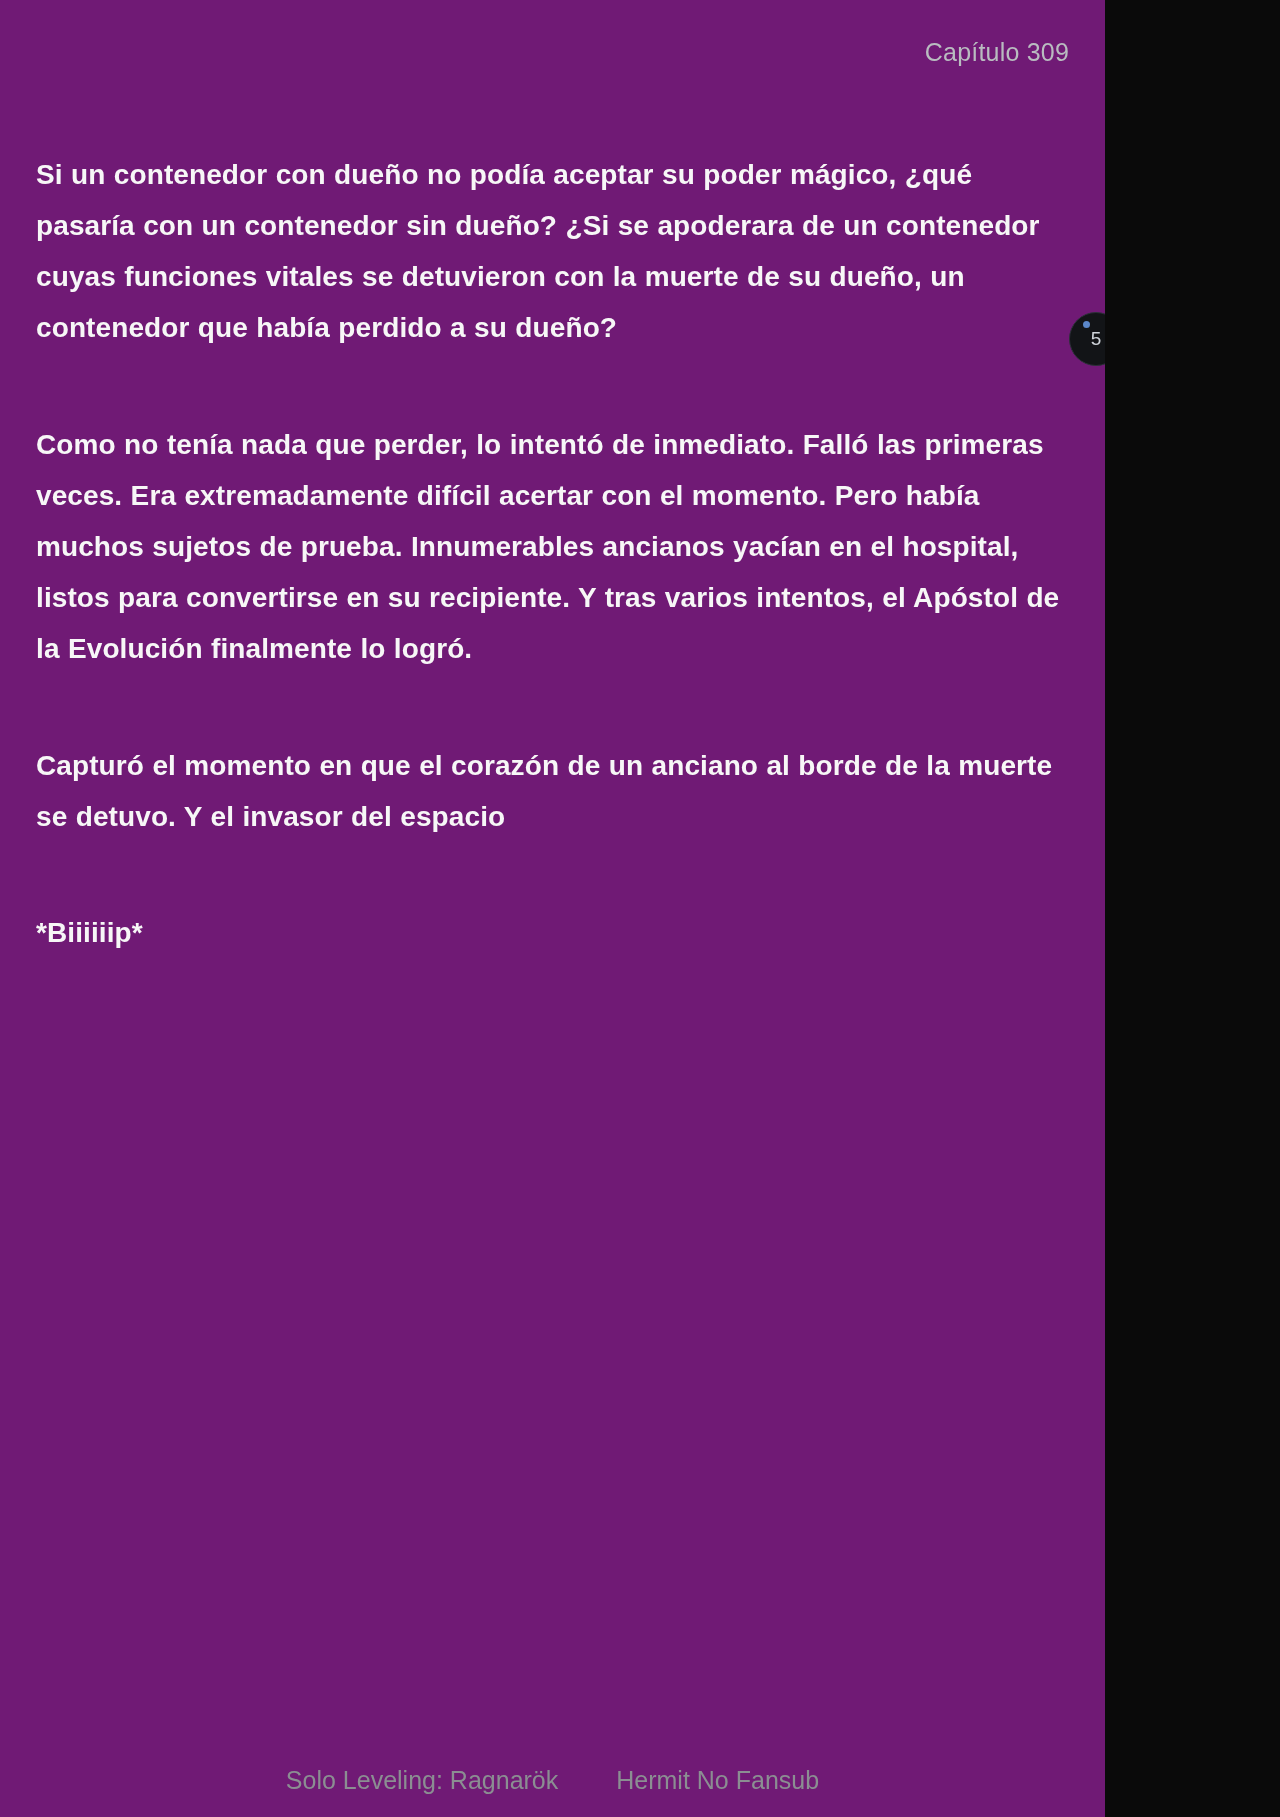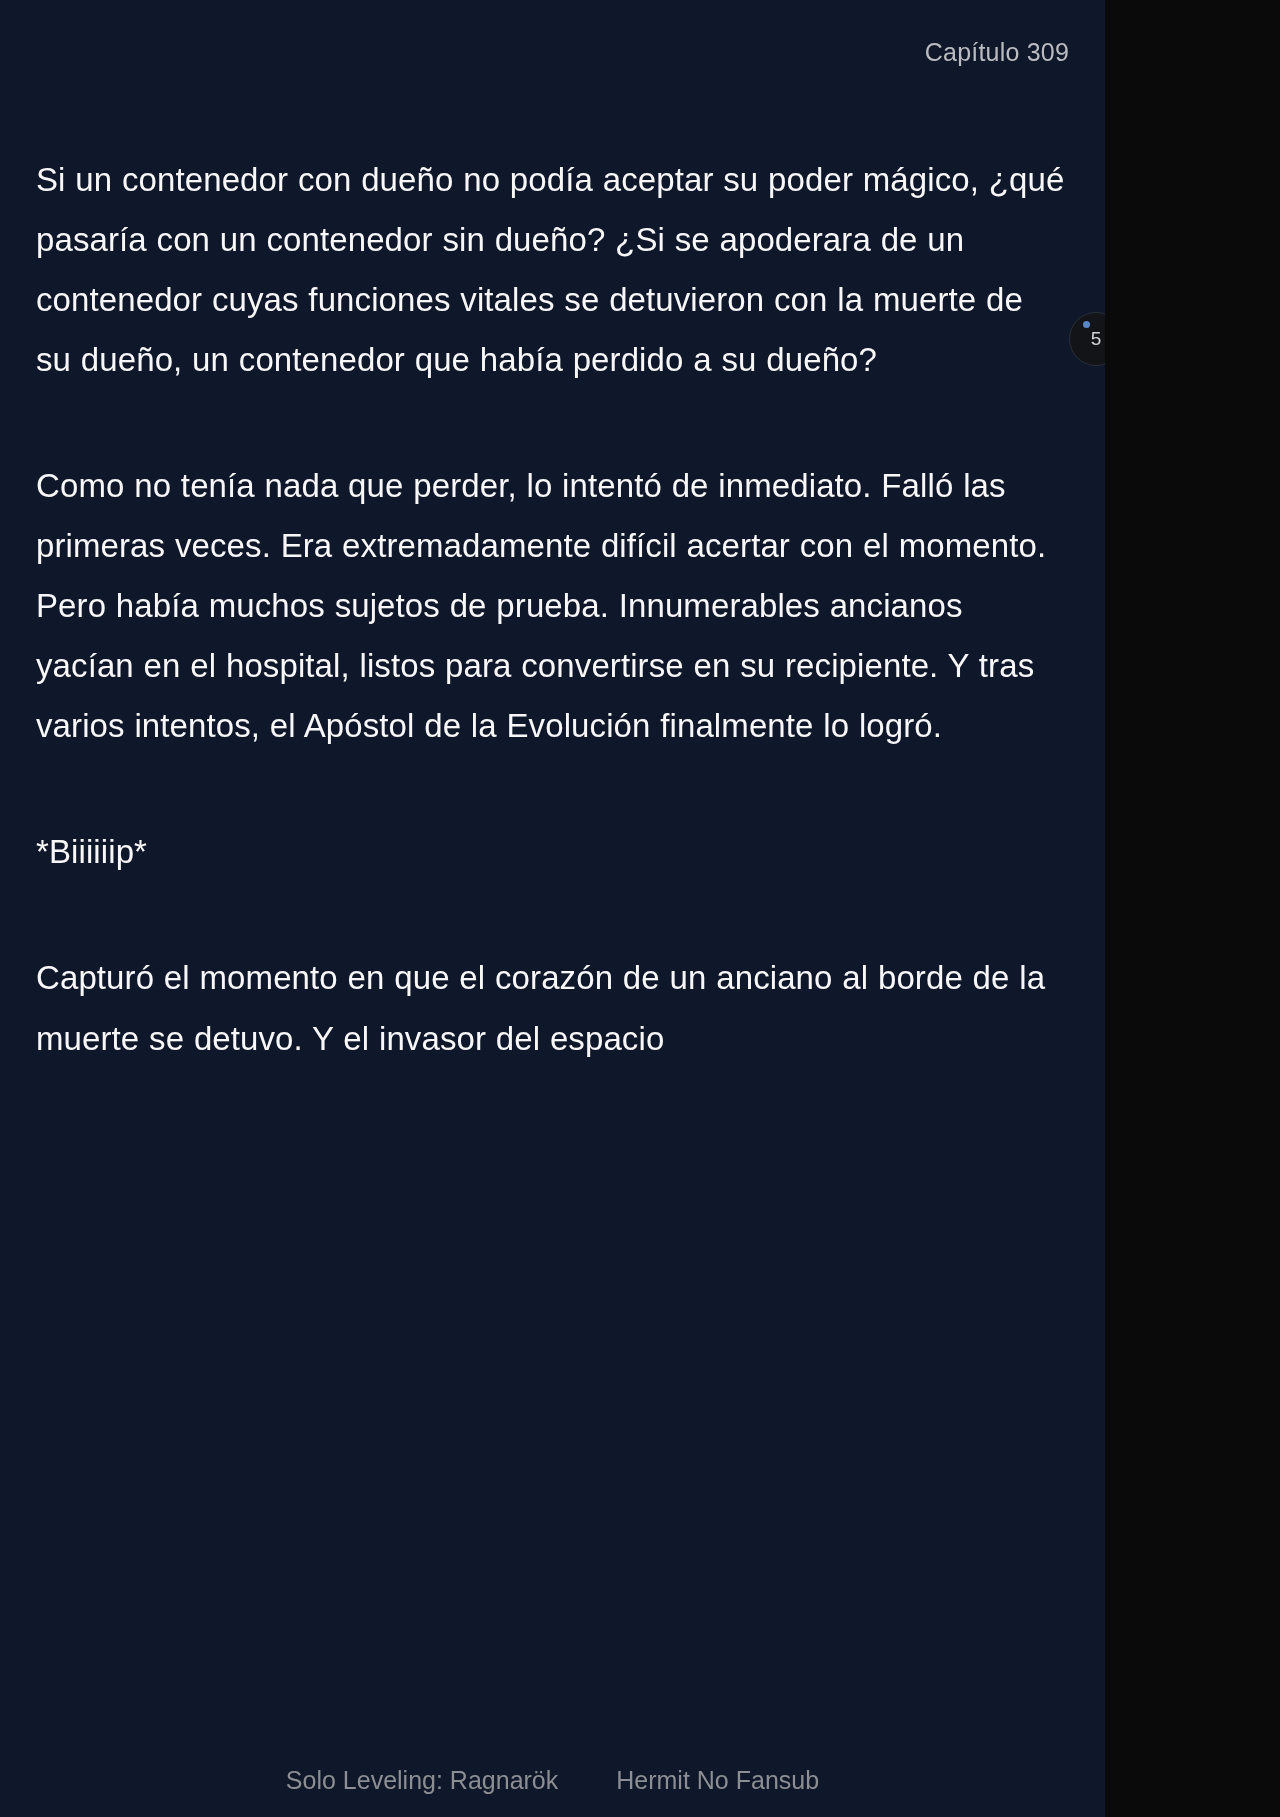--- a/index.html
+++ b/index.html
@@ -11,44 +11,45 @@
   }
   body {
     font-family: "Liberation Sans", sans-serif;
     color: #f2f2f2;
     -webkit-font-smoothing: antialiased;
   }
   .page {
     position: relative;
     width: 1105px;
     min-height: 1817px;
-    background: #0f172a;
+    background: #701a75;
     overflow: hidden;
   }
   .chapter-header {
     position: absolute;
     top: 38px;
     right: 36px;
     font-size: 25px;
     color: #b9bcc0;
     letter-spacing: 0.2px;
   }
   .content {
     position: absolute;
     top: 150px;
     left: 36px;
     width: 1030px;
   }
   .para {
-    font-size: 33px;
+    font-size: 28px;
     line-height: 1.82;
     color: #f7f7f7;
     margin: 0 0 66px 0;
     letter-spacing: 0.1px;
     word-spacing: 0.5px;
+    font-weight: bold;
   }
   .para.sfx {
     margin-bottom: 66px;
   }
   .footer {
     position: absolute;
     bottom: 22px;
     left: 0;
     width: 1105px;
     display: flex;
@@ -90,22 +91,22 @@
   <div class="chapter-header">Capítulo 309</div>
 
   <div class="side-badge">
     <span class="dot"></span>
     <span>5</span>
   </div>
 
   <div class="content">
     <p class="para">Si un contenedor con dueño no podía aceptar su poder mágico, ¿qué pasaría con un contenedor sin dueño? ¿Si se apoderara de un contenedor cuyas funciones vitales se detuvieron con la muerte de su dueño, un contenedor que había perdido a su dueño?</p>
     <p class="para">Como no tenía nada que perder, lo intentó de inmediato. Falló las primeras veces. Era extremadamente difícil acertar con el momento. Pero había muchos sujetos de prueba. Innumerables ancianos yacían en el hospital, listos para convertirse en su recipiente. Y tras varios intentos, el Apóstol de la Evolución finalmente lo logró.</p>
+    <p class="para">Capturó el momento en que el corazón de un anciano al borde de la muerte se detuvo. Y el invasor del espacio</p>
     <p class="para sfx">*Biiiiiip*</p>
-    <p class="para">Capturó el momento en que el corazón de un anciano al borde de la muerte se detuvo. Y el invasor del espacio</p>
   </div>
 
   <div class="footer">
     <span>Solo Leveling: Ragnarök</span>
     <span>Hermit No Fansub</span>
   </div>
 
 </div>
 
 </body></html>

